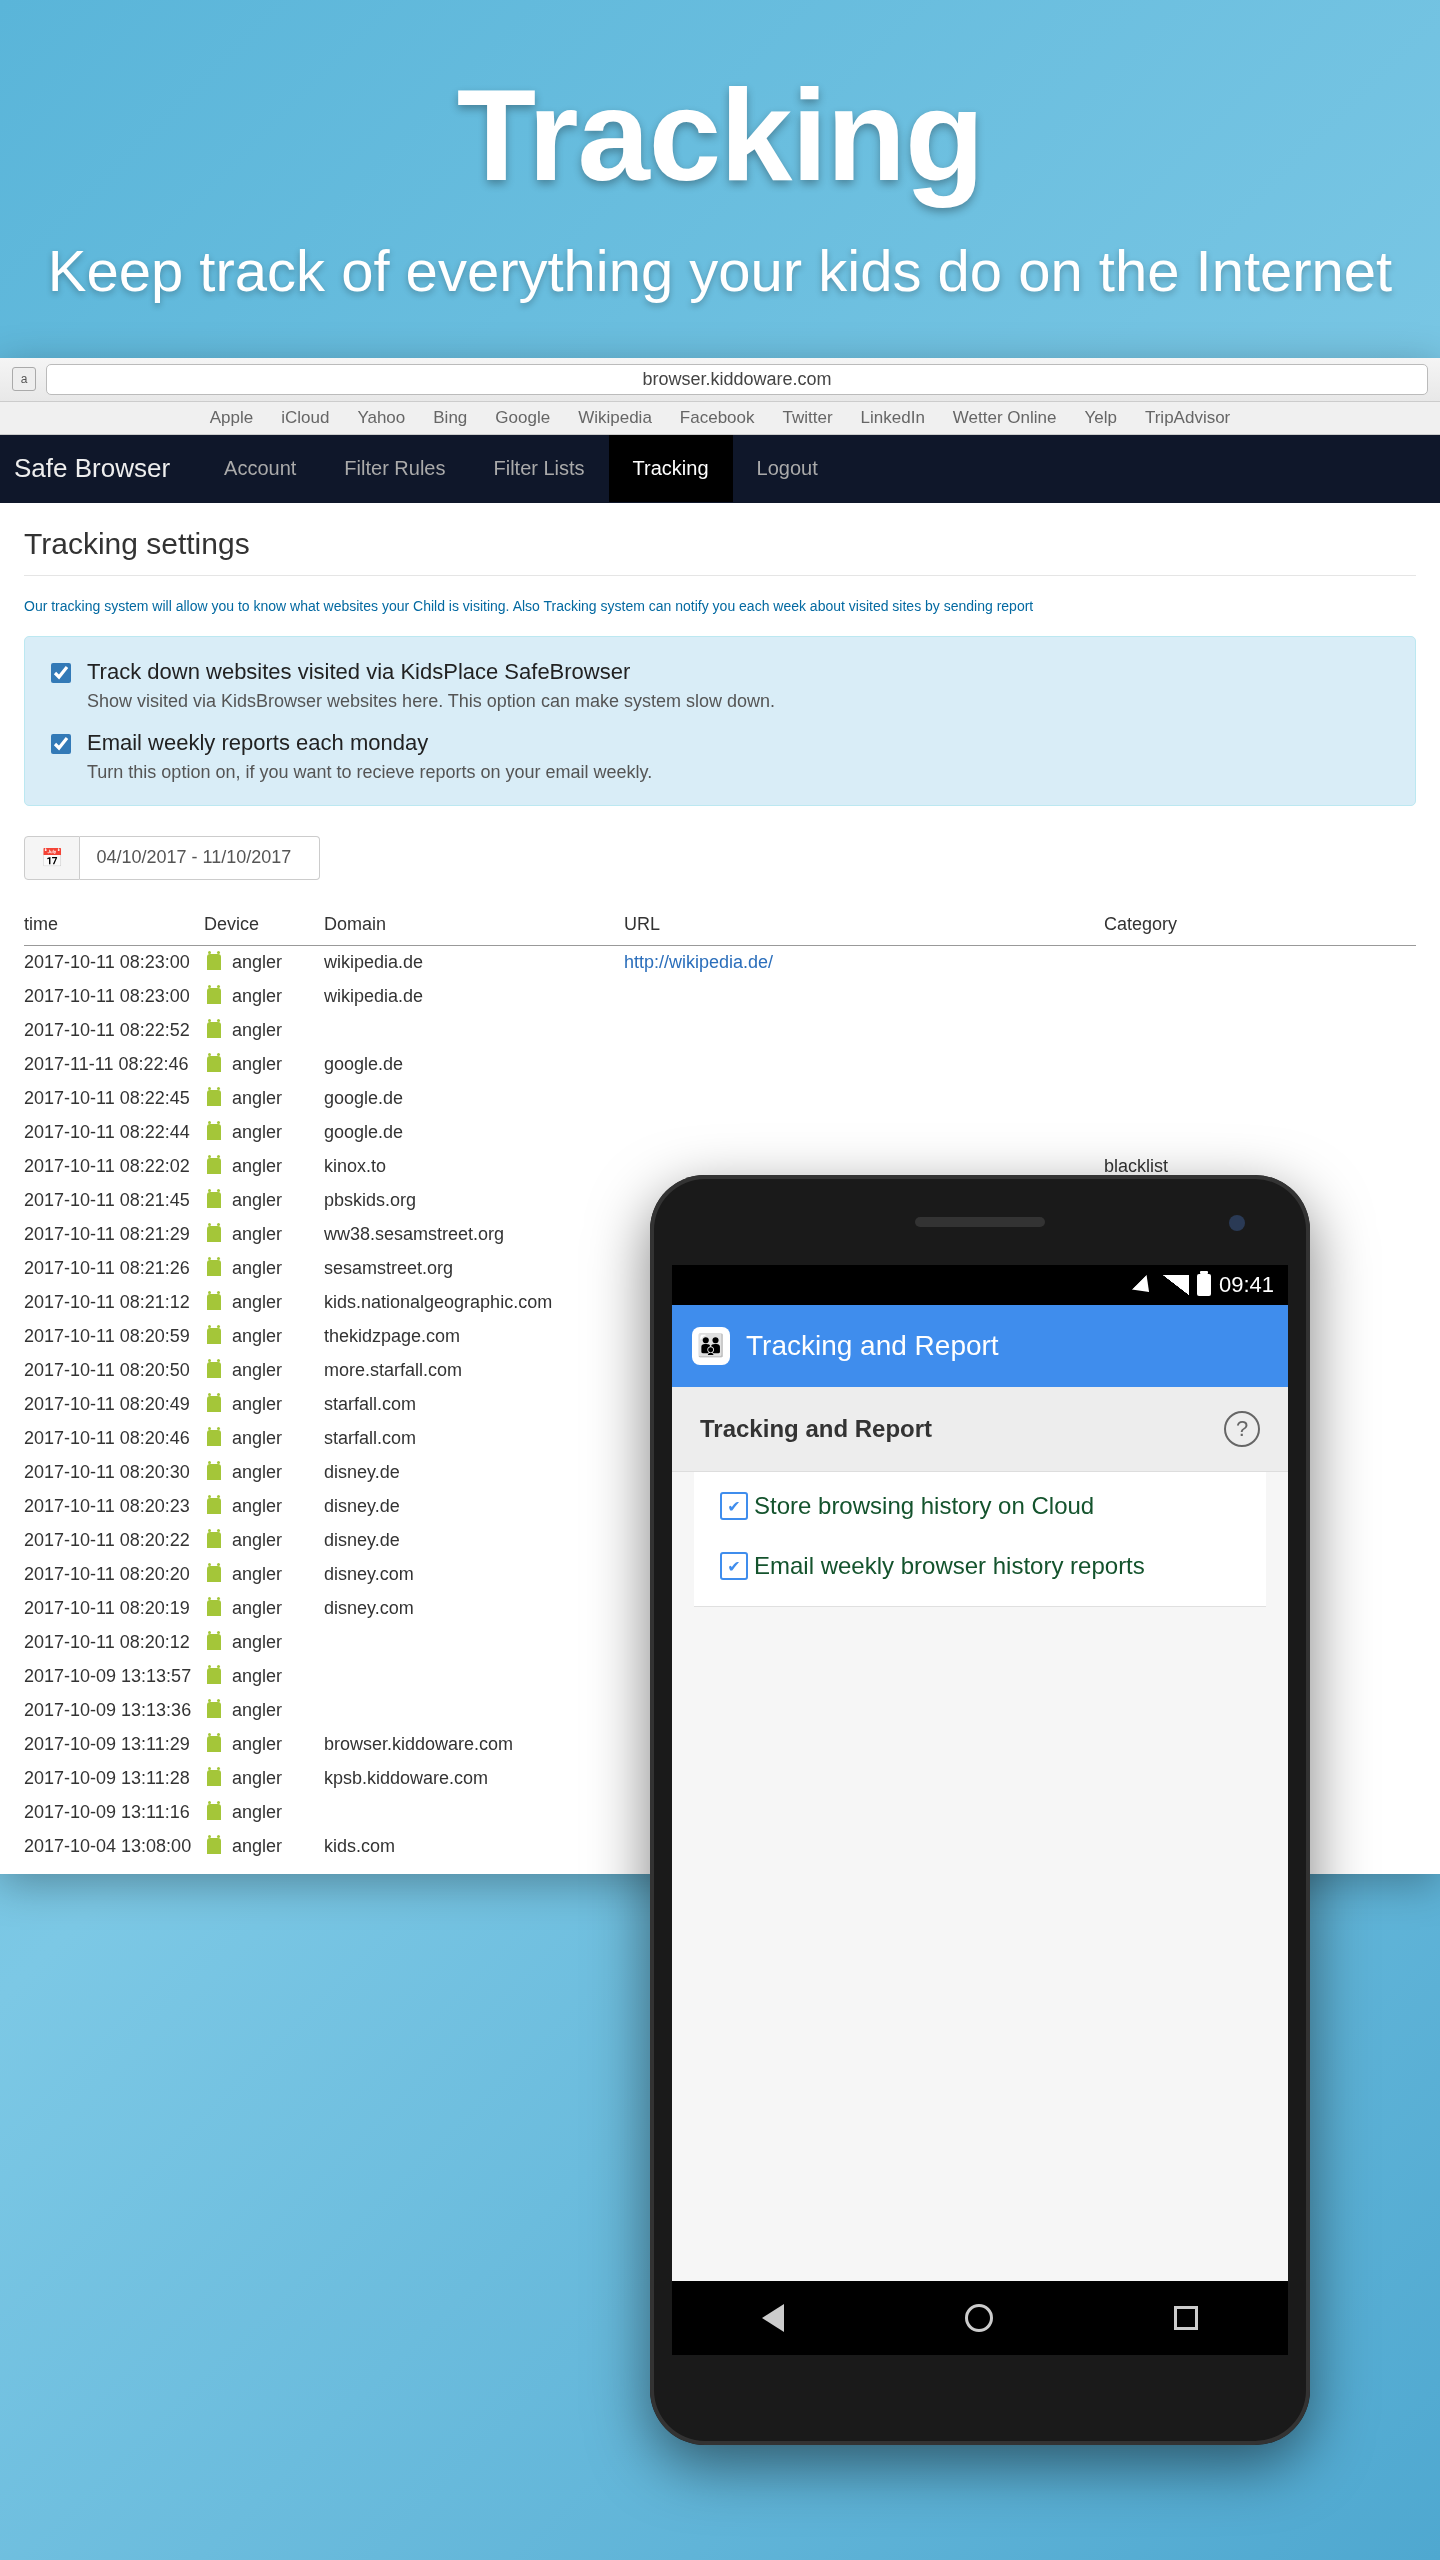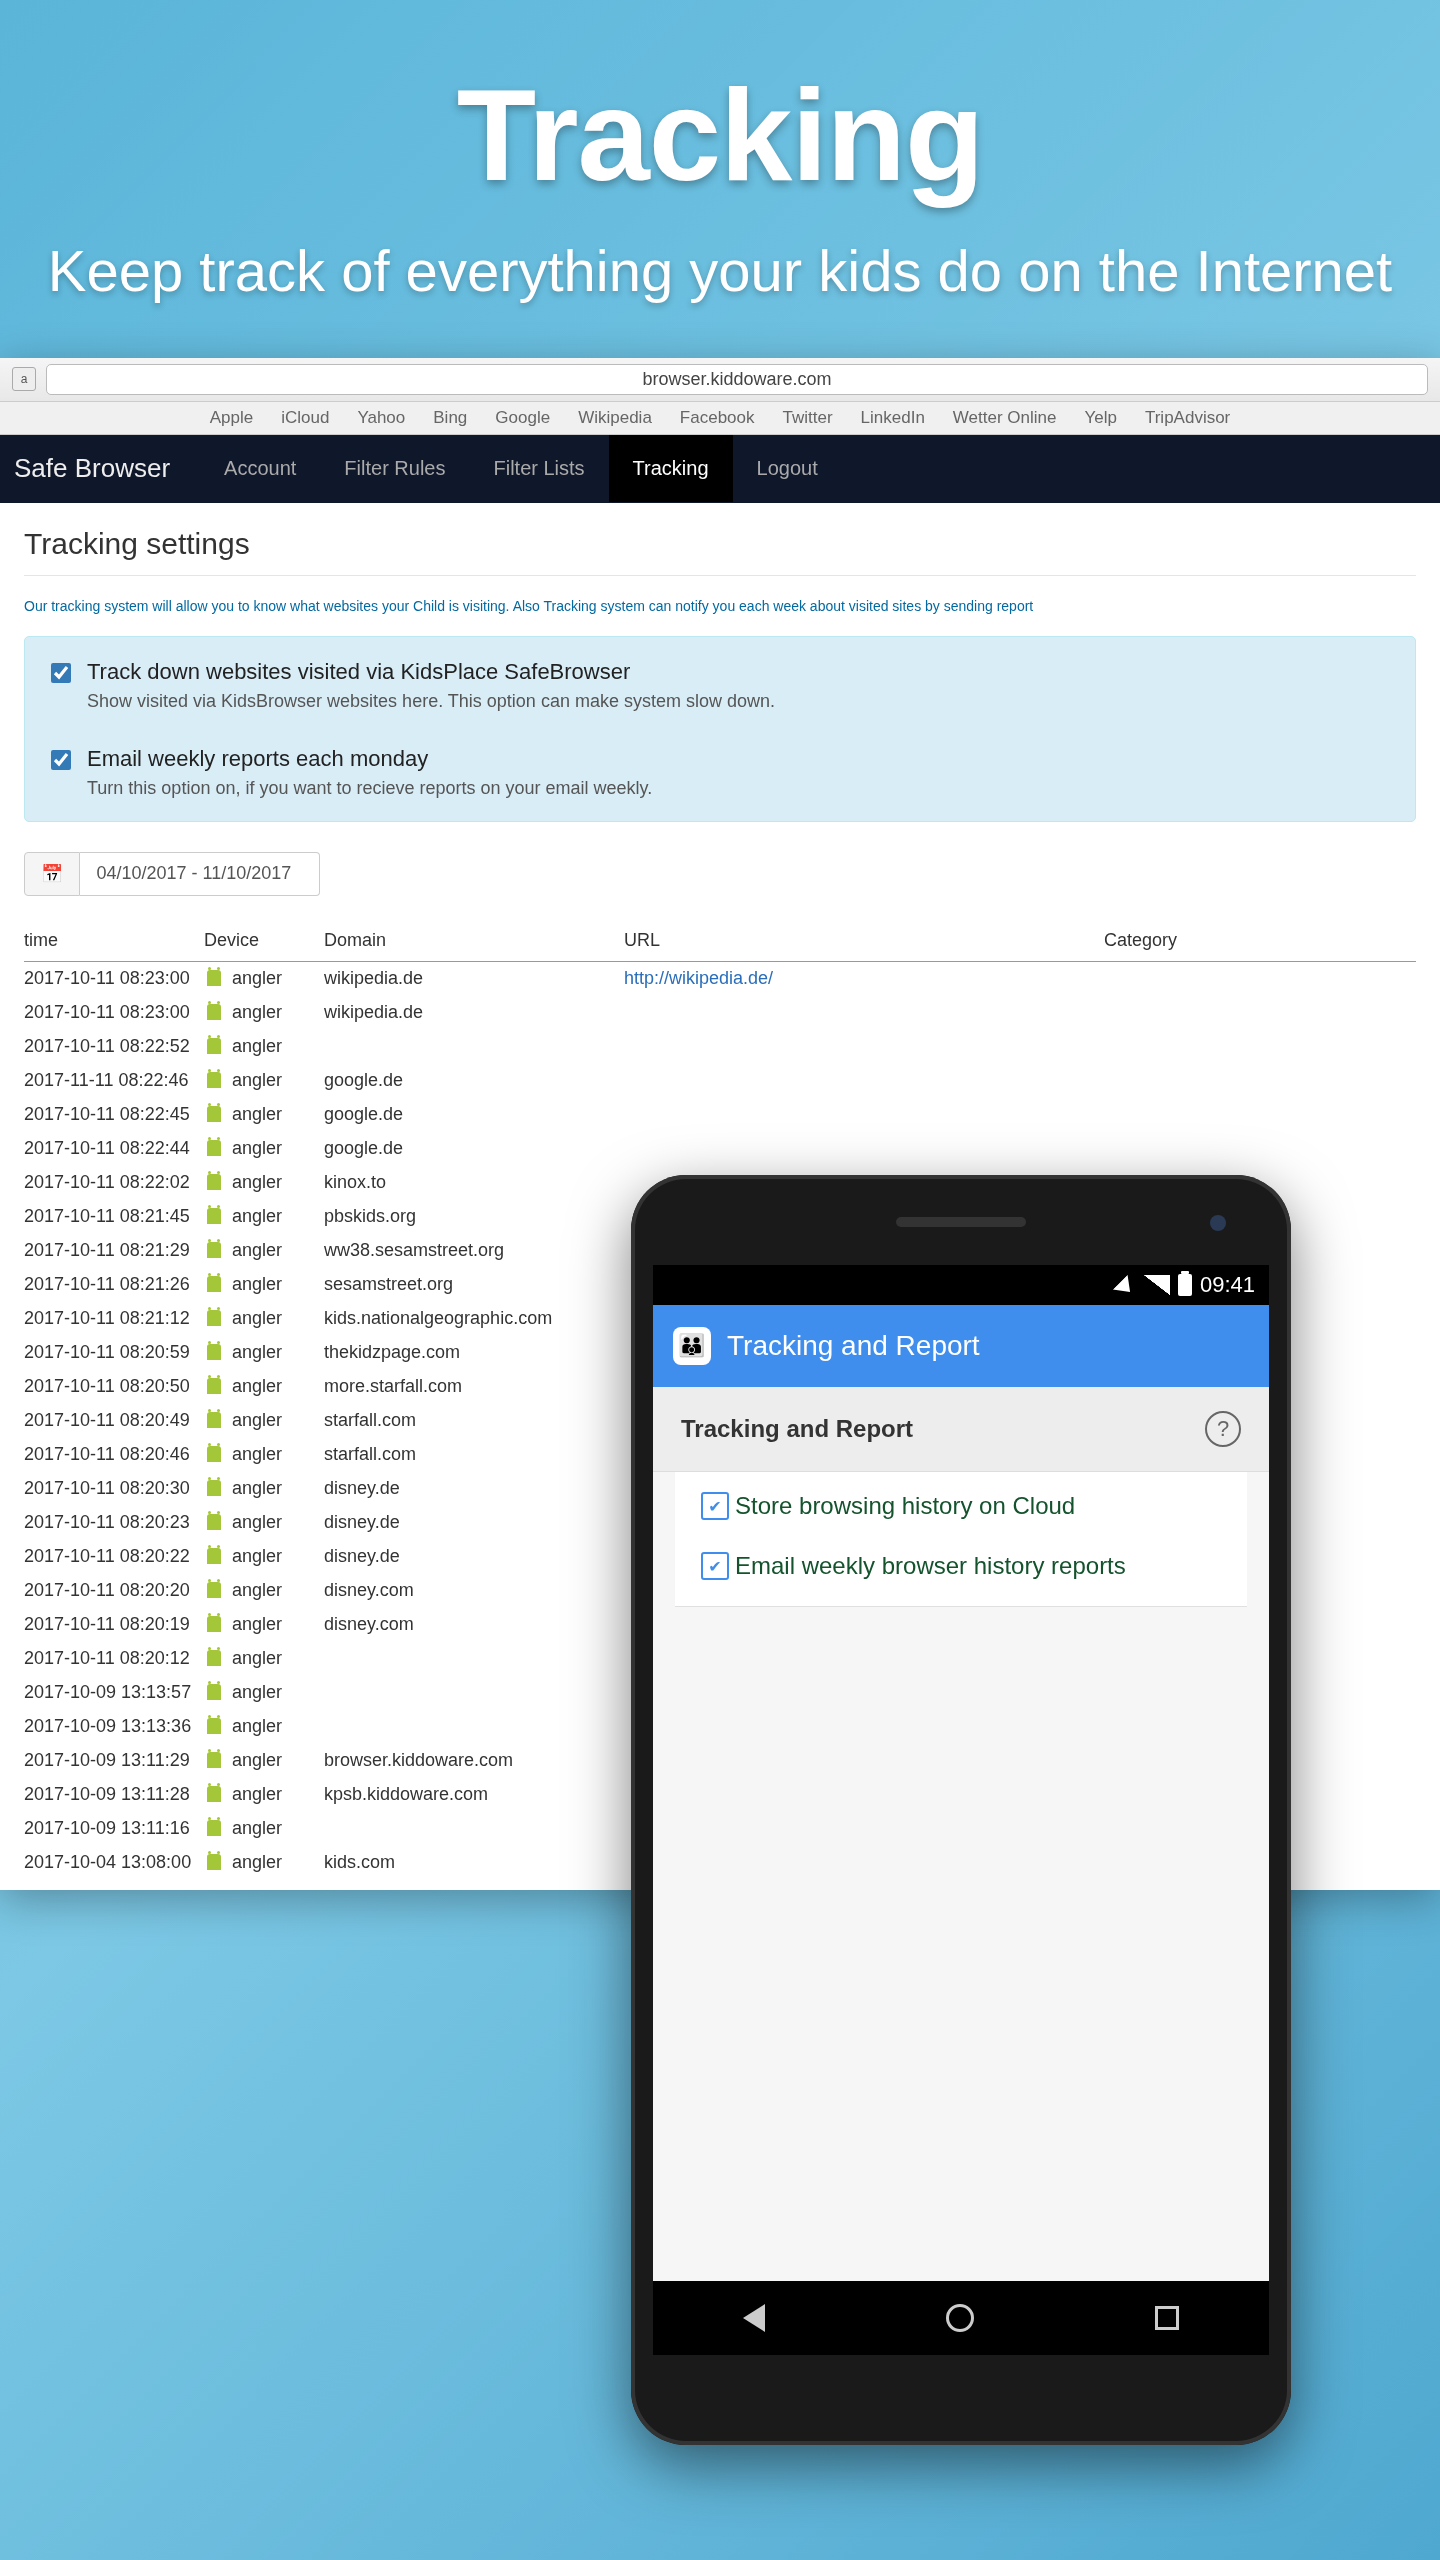--- a/index.html
+++ b/index.html
@@ -112,21 +112,21 @@
   background: #d9edf7;
   border: 1px solid #bce8f1;
   border-radius: 5px;
   padding: 22px 26px;
   margin-bottom: 30px;
 }
 .opt {
   display: flex;
   align-items: flex-start;
   gap: 16px;
-  margin-bottom: 34px;
+  margin-bottom: 18px;
 }
 .opt:last-child { margin-bottom: 0; }
 .opt input[type=checkbox] {
   width: 20px; height: 20px; margin-top: 4px; accent-color: #337ab7;
 }
 .opt-body .opt-title {
   font-size: 22px; color: #222; margin-bottom: 6px;
 }
 .opt-body .opt-sub {
   font-size: 18px; color: #555;
@@ -163,21 +163,21 @@
 .dev-ico::after {
   content: ""; position: absolute; top: 0; left: 4px; width: 3px; height: 3px; background: #a4c639; border-radius: 50%;
   box-shadow: 9px 0 0 #a4c639;
 }
 .url-link { color: #2a6ebb; }
 .cat { color: #333; }
 
 
 .phone {
   position: absolute;
-  left: 631px;
+  left: 650px;
   top: 1175px;
   width: 660px;
   height: 1270px;
   background: #1a1a1a;
   border-radius: 55px;
   padding: 90px 22px 90px;
   box-shadow: 0 20px 60px rgba(0,0,0,0.5), inset 0 0 0 4px #333;
 }
 .phone-speaker {
   position: absolute; top: 42px; left: 50%; transform: translateX(-50%);

